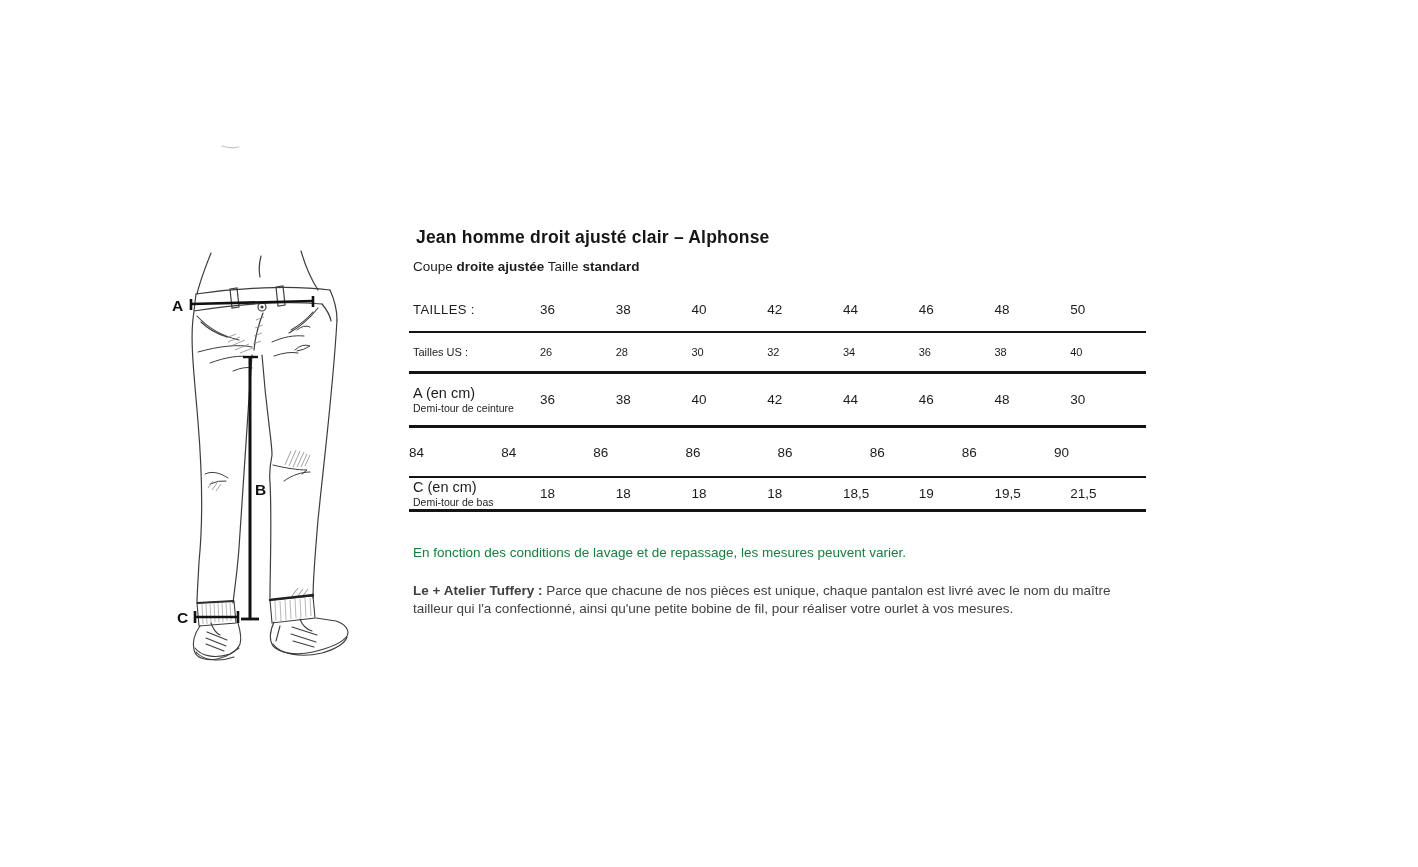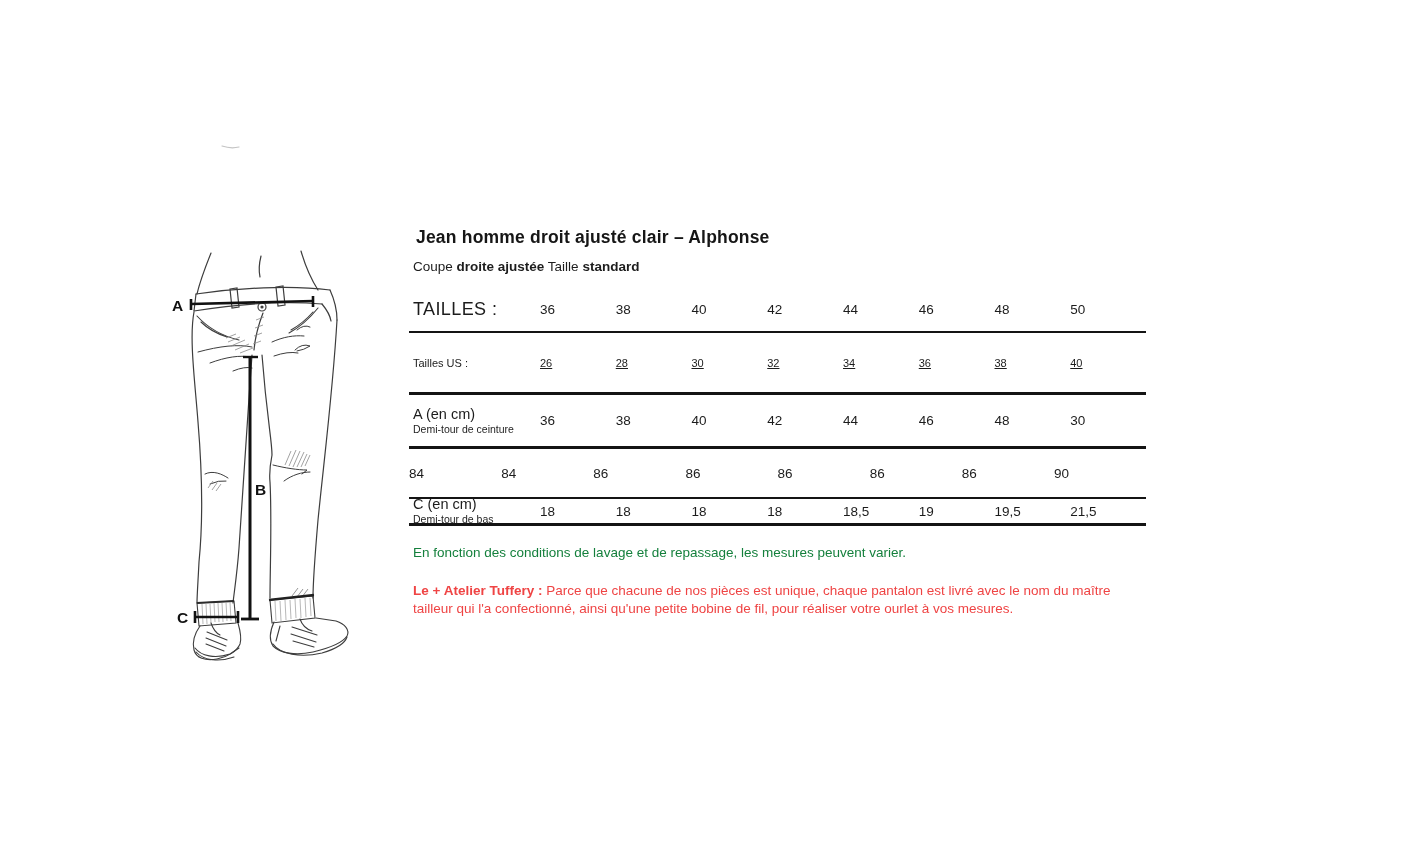--- a/index.html
+++ b/index.html
@@ -66,27 +66,27 @@
   .tlabel {
     width: 131px;
     padding-left: 4px;
     flex: 0 0 131px;
   }
   .tcell {
     flex: 1 1 0;
     font-size: 13.5px;
   }
   .r-tailles      { height: 46px; border-bottom-width: 2px; }
-  .r-tailles .rmain { font-size: 18px; letter-spacing: .4px; }
-  .r-us           { height: 62px; }
+  .r-tailles .rmain { font-size: 13px; letter-spacing: .4px; }
+  .r-us           { height: 41px; }
   .r-us .rmain    { font-size: 11px; }
-  .r-us .tcell    { font-size: 11px; text-decoration: underline; }
+  .r-us .tcell    { font-size: 11px; }
   .r-measure-a    { height: 54px; }
   .r-measure-b    { height: 50px; border-bottom-width: 2px; }
-  .r-measure-c    { height: 27px; }
+  .r-measure-c    { height: 34px; }
   .r-measure-a .rmain, .r-measure-b .rmain, .r-measure-c .rmain { font-size: 14.5px; }
   .rsub {
     font-size: 10.5px;
     line-height: 13px;
     color: #242424;
     margin-top: 1px;
   }
 
   
   .note-1 {
@@ -97,21 +97,21 @@
     color: #15803d;
     white-space: nowrap;
   }
   .note-2 {
     position: absolute;
     left: 4px;
     top: 582px;
     width: 712px;
     font-size: 13.5px;
     line-height: 17.5px;
-    color: #ef4444;
+    color: #404040;
   }
   .note-2 .b { font-weight: bold; }
 </style>
 </head>
 <body>
 
 <div class="page">
 
   <svg class="sketch" viewBox="165 135 205 540" fill="none" xmlns="http://www.w3.org/2000/svg">
 

